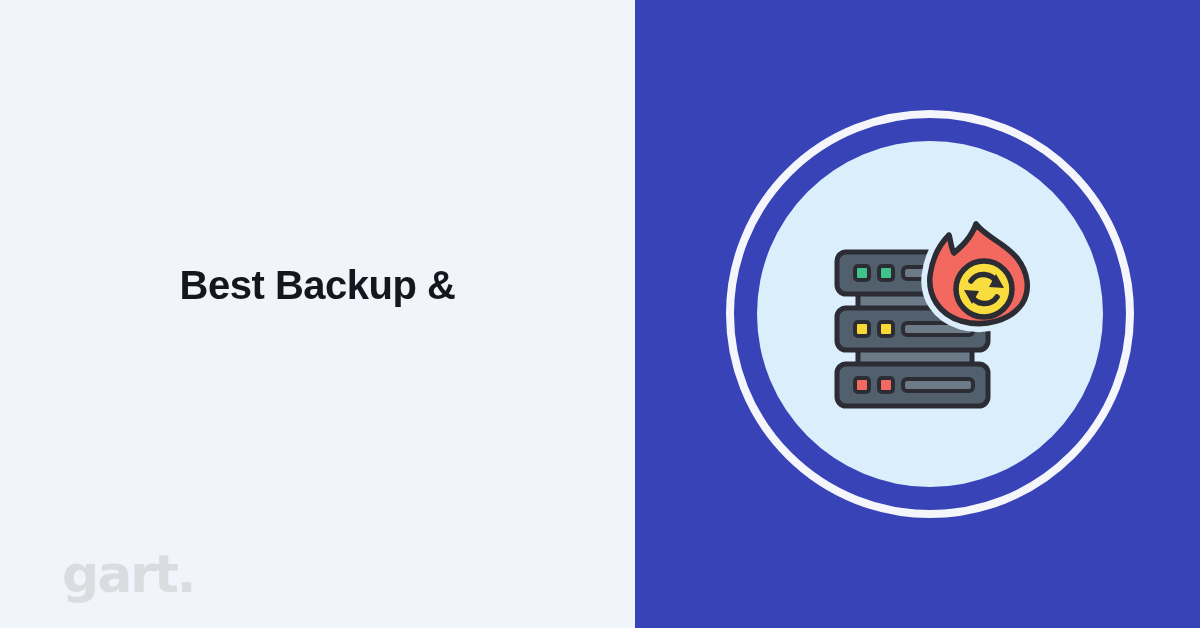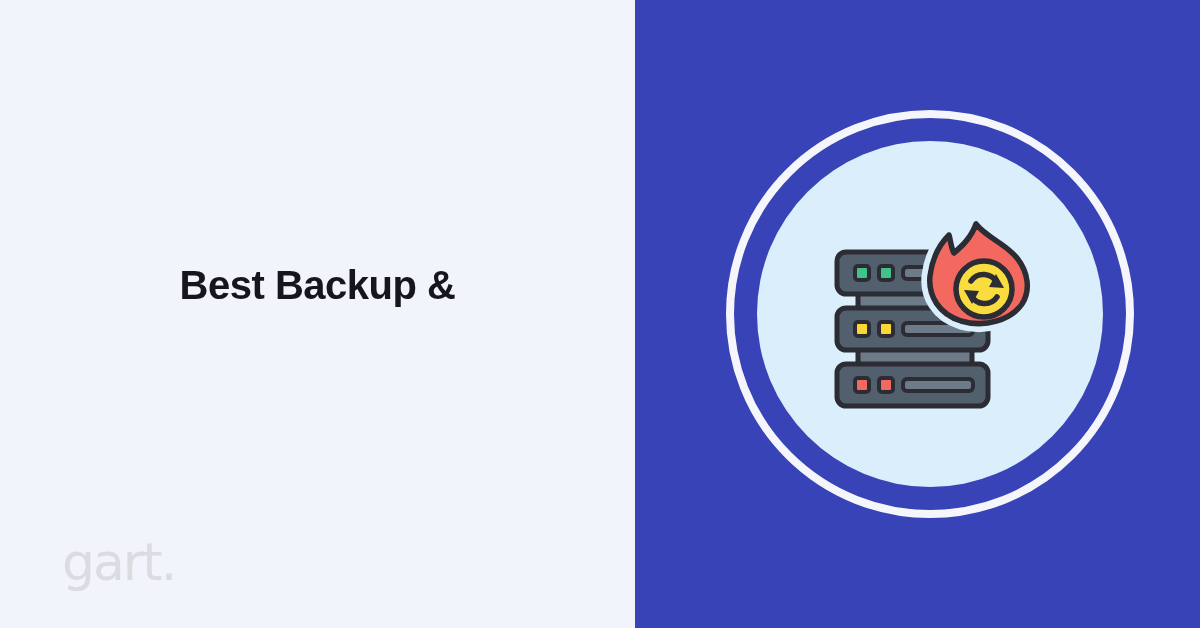--- a/index.html
+++ b/index.html
@@ -32,23 +32,23 @@
     color: #16161e;
     font-weight: 600;
     font-size: 40px;
     line-height: 55px;
     letter-spacing: -0.5px;
   }
   .title-line { display: block; white-space: nowrap; }
   .brand-logo {
     position: absolute;
     left: 62px;
-    top: 536px;
+    top: 548px;
     font-family: "DejaVu Sans", "Liberation Sans", sans-serif;
-    font-weight: 400;
+    font-weight: 700;
     font-size: 52px;
     letter-spacing: -2px;
     color: #dbdcdf;
     line-height: 1;
     user-select: none;
   }
   
   .right-panel {
     position: relative;
     width: 565px;

